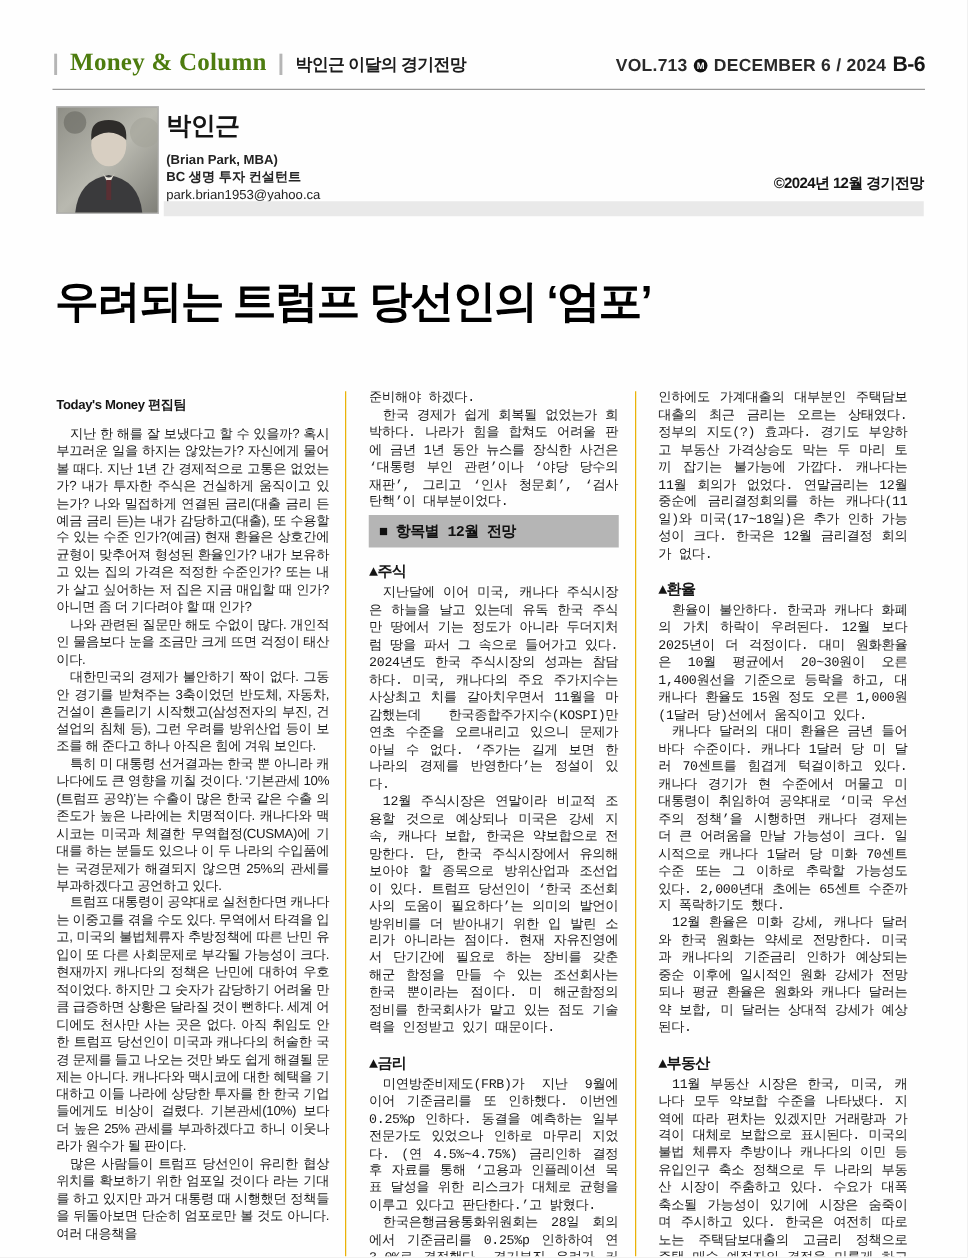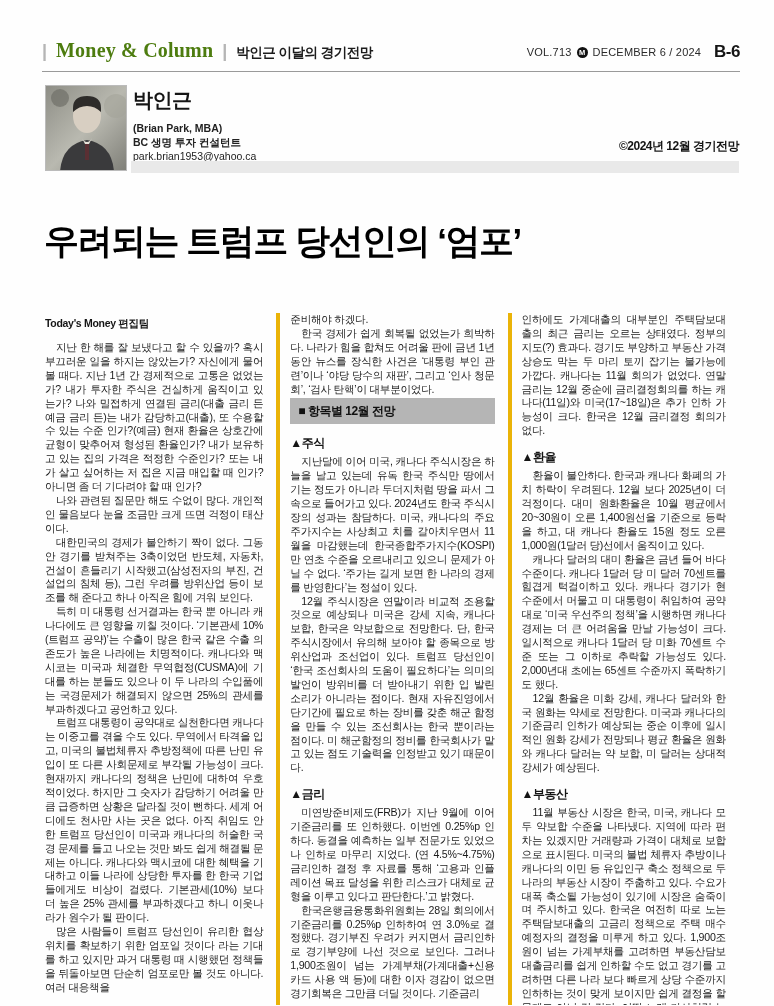--- a/index.html
+++ b/index.html
@@ -16,27 +16,27 @@
     border-bottom:1px solid #9a9a9a; padding-bottom:9px;
   }
   .masthead-left { display:flex; align-items:baseline; gap:9px; }
   .brand-bar { color:#b5b5b5; font-size:18px; font-weight:bold; }
   .brand {
     font-family:"Liberation Serif","DejaVu Serif",serif;
     font-weight:bold; font-size:20px; letter-spacing:0.2px;
   }
   .section-title { font-weight:bold; font-size:13.5px; color:#1c1c1c; letter-spacing:-0.5px; }
   .masthead-right { display:flex; align-items:center; gap:5px; }
-  .vol, .m-date { font-size:11px; font-weight:normal; color:#2a2a2a; letter-spacing:0.2px; }
+  .vol, .m-date { font-size:14px; font-weight:bold; color:#2a2a2a; letter-spacing:0.2px; }
   .m-logo {
     display:inline-block; width:11px; height:11px; border-radius:50%;
     background:#111; color:#fff; font-size:7.5px; font-weight:bold;
     line-height:11px; text-align:center;
   }
-  .page-num { font-size:17px; font-weight:bold; margin-left:8px; letter-spacing:-0.5px; }
+  .page-num { font-size:17px; font-weight:bold; margin-left:0; letter-spacing:-0.5px; }
   
   .author-block { position:absolute; left:45px; top:85px; width:694px; height:88px;padding-left:48px; }
   .photo {
     position:absolute; left:0; top:0; width:82px; height:86px;
     border:1px solid #bbb; overflow:hidden; background:#9a9a92;
   }
   .author-info { position:absolute; left:88px; top:2px; width:220px; }
   .author-name { font-size:20px; font-weight:bold; letter-spacing:-0.5px; margin-bottom:7px; }
   .author-line { font-size:10.5px; font-weight:bold; color:#222; line-height:14px; }
   .author-email { font-size:10.5px; color:#222; line-height:14px; font-weight:normal; }
@@ -46,21 +46,21 @@
   .headline {
     position:absolute; left:44px; top:218px; width:700px;
     font-size:35px; font-weight:bold; letter-spacing:-1.5px; color:#000;
   }
   
   .columns {
     position:absolute; left:45px; top:313px; width:694px; height:692px;
     display:flex;
   }
   .col { width:231.3px; height:100%; overflow:hidden; padding-right:13px; }
-  .col + .col { border-left:4px solid #eab308; padding-left:10px; }
+  .col + .col { border-left:1px solid #eab308; padding-left:18px;font-family:Liberation Mono, monospace; }
   .byline { font-size:10.5px; font-weight:bold; letter-spacing:-0.3px; margin:4px 0 10px; }
   .body-p {
     font-size:10.6px; line-height:13.9px; letter-spacing:-0.25px;
     text-align:justify; text-indent:11px; color:#1a1a1a;
   }
   .body-p.cont { text-indent:0; }
   .bar-header {
     font-size:12px; font-weight:bold; letter-spacing:-0.5px;
     padding:5px 8px 4px; margin:2px 0 11px; color:#101010;
   }

